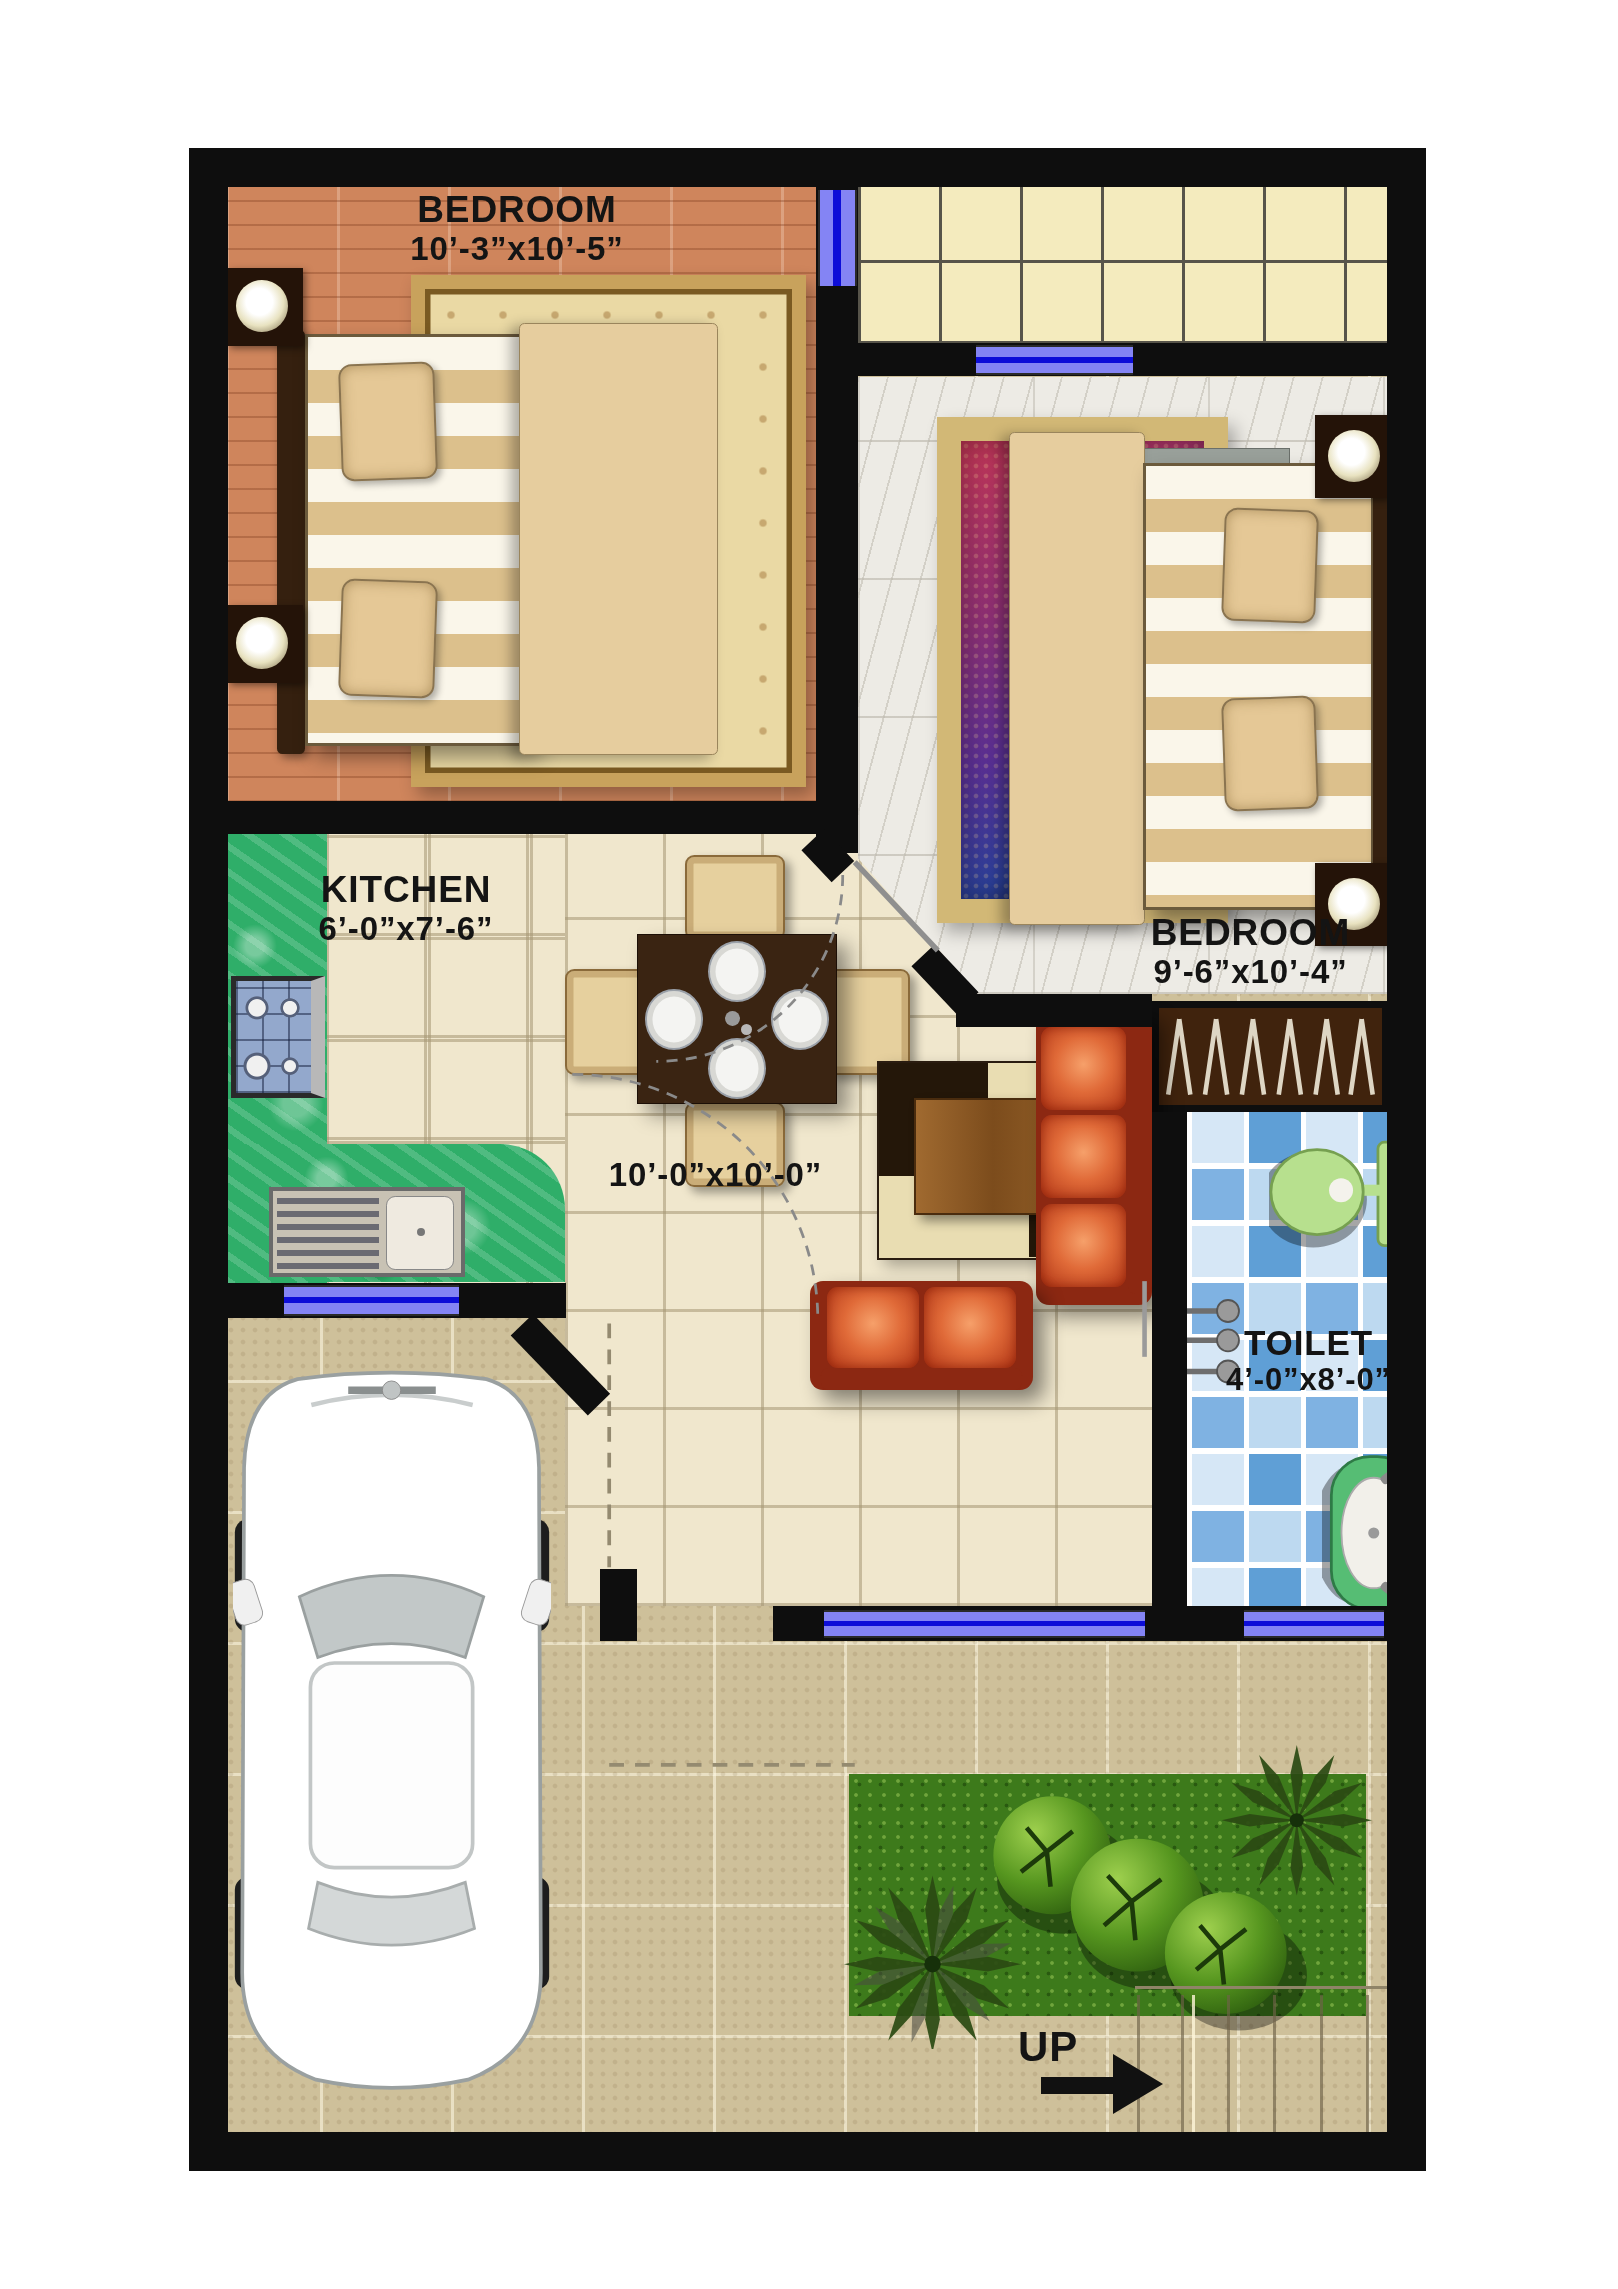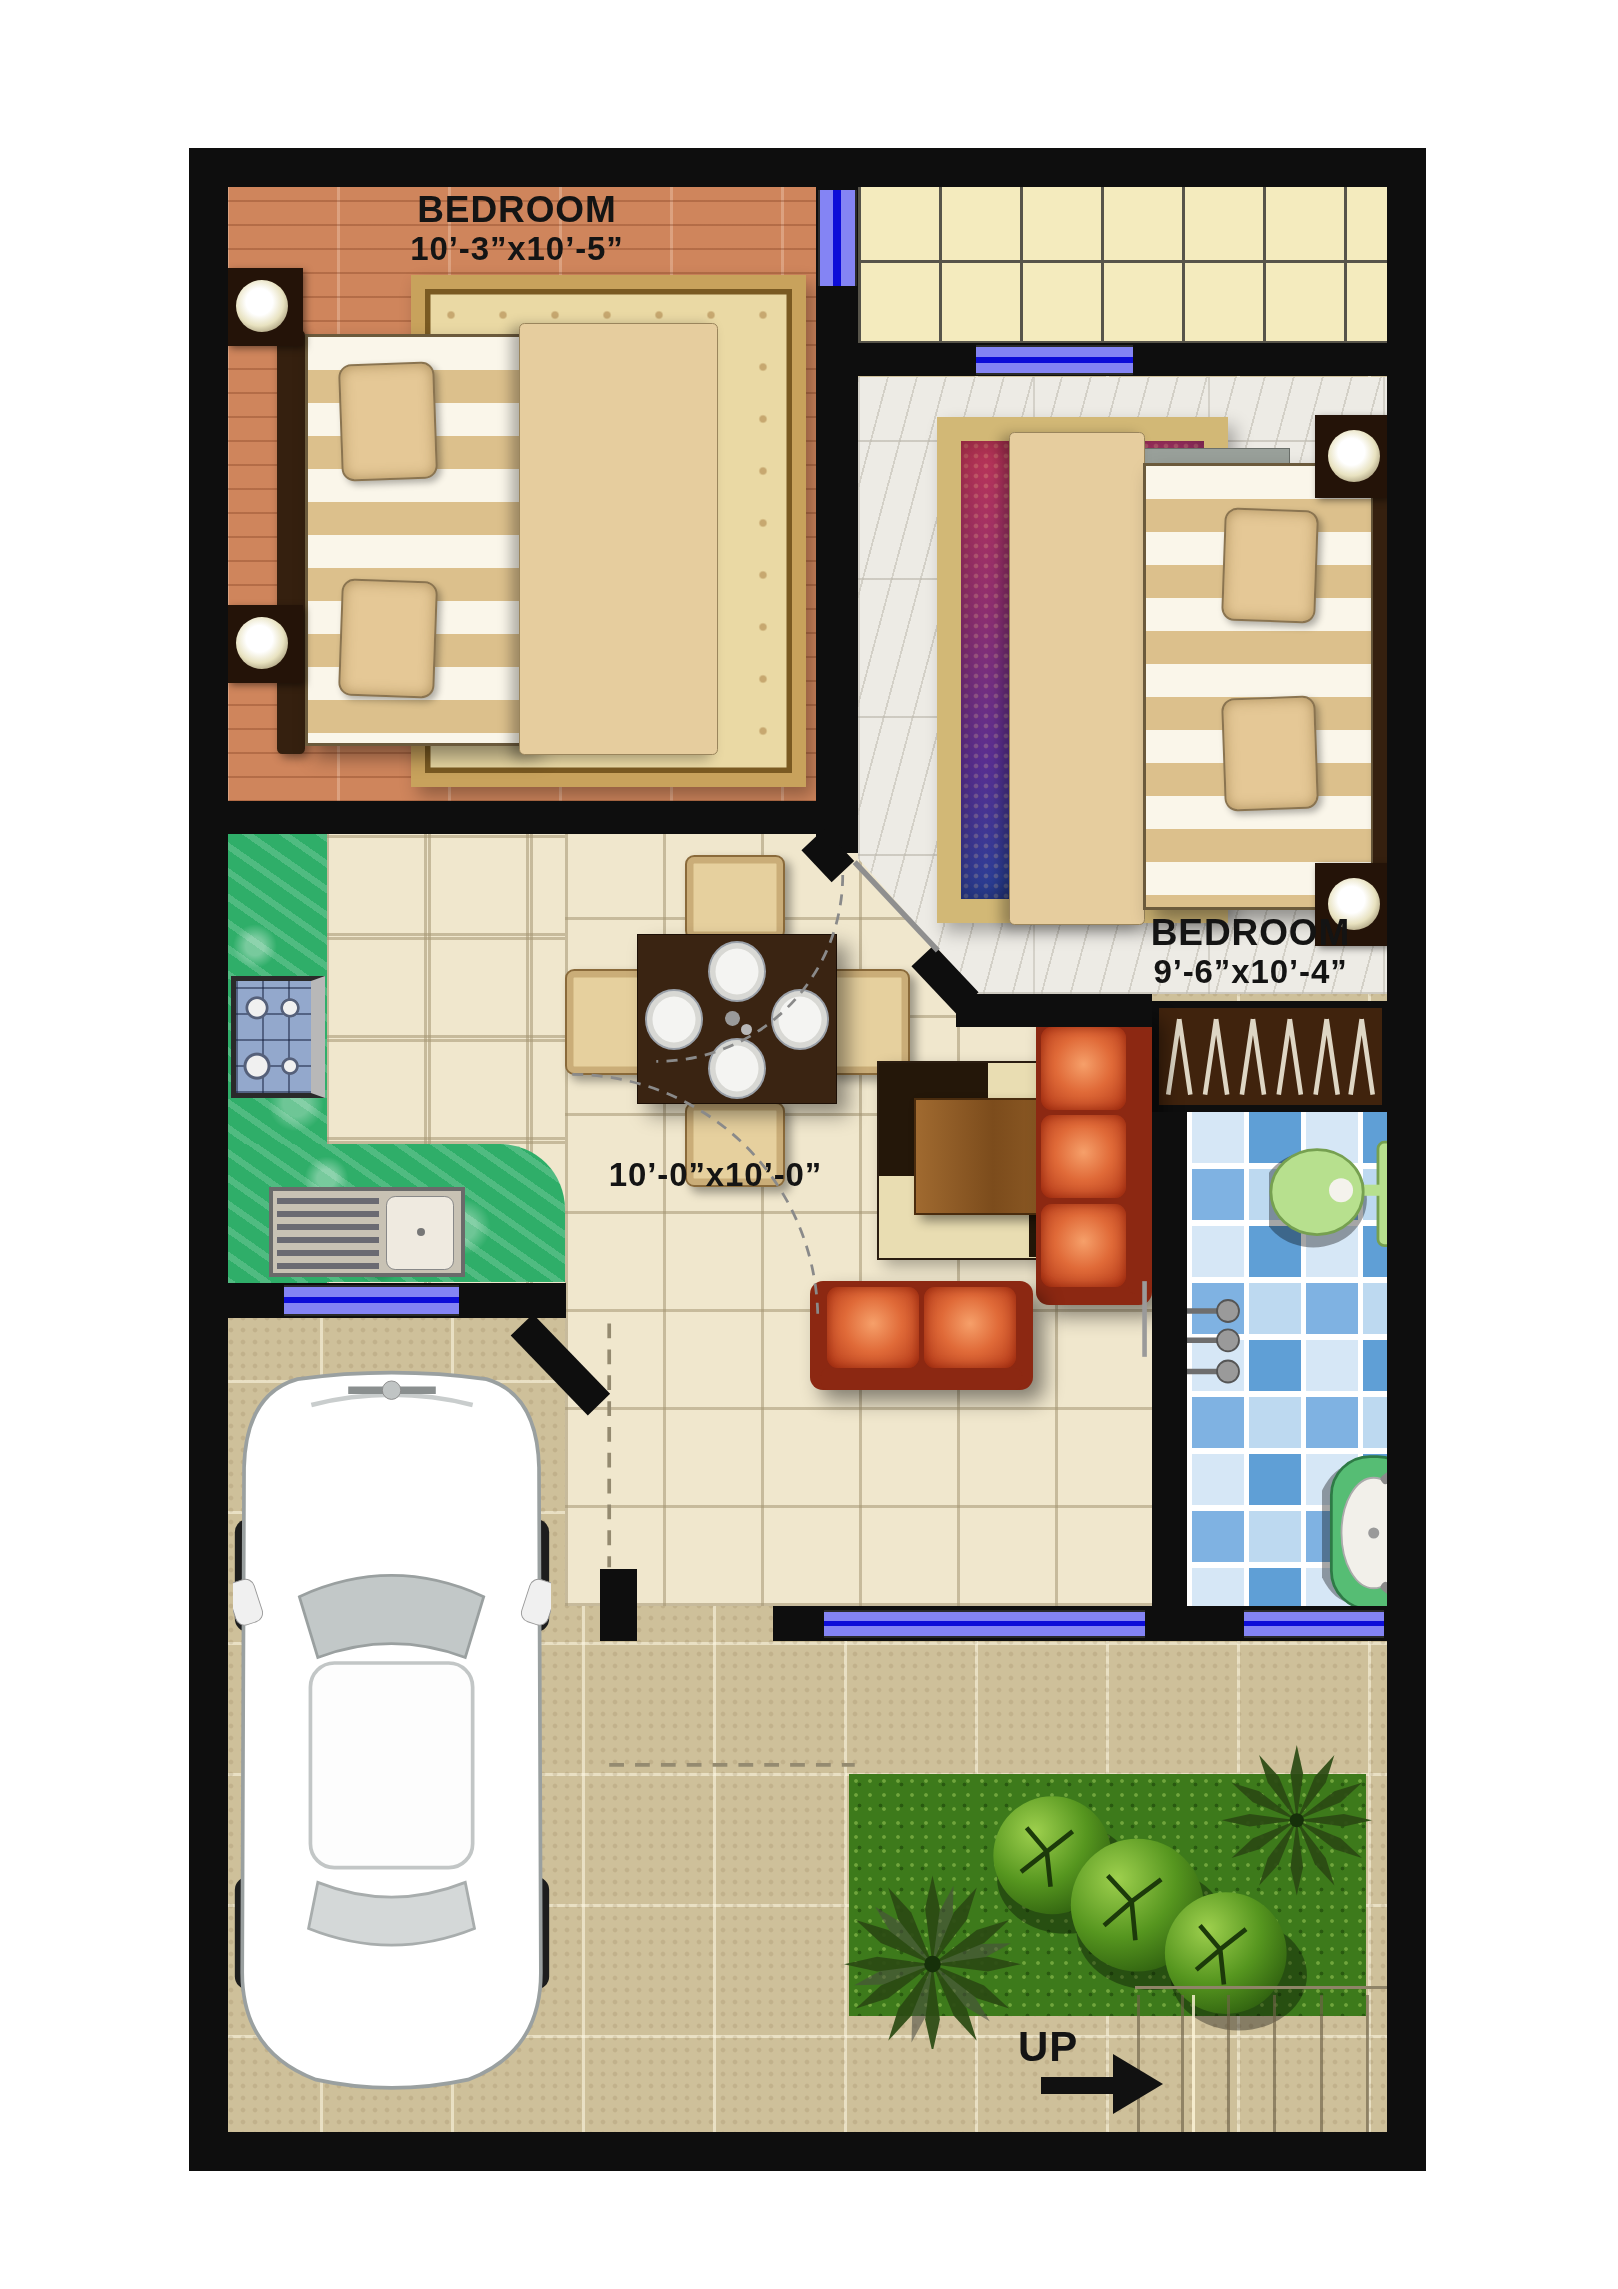--- a/index.html
+++ b/index.html
@@ -143,20 +143,24 @@
                         radial-gradient(circle at 28% 76%,#f0f0f0 0 10px,#55607a 11px 13px,transparent 14px),
                         radial-gradient(circle at 72% 76%,#f0f0f0 0 5.5px,#55607a 6.5px 8.3px,transparent 9.2px),
                         repeating-linear-gradient(0deg,rgba(20,30,60,.5) 0 1.8px,transparent 1.8px 26px),
                         repeating-linear-gradient(90deg,rgba(20,30,60,.5) 0 1.8px,transparent 1.8px 26px);"></div>
   <div class="a" style="left:269px;top:1187px;width:196px;height:90px;background:#c8c2b4;border:4.6px solid #6a6a6a;box-sizing:border-box;">
     <div class="a" style="left:3.7px;top:3.7px;width:102px;height:74px;background:repeating-linear-gradient(0deg,#6a6a72 0 5.5px,#c8c2b4 5.5px 13px);"></div>
     <div class="a" style="left:113px;top:4.6px;width:66px;height:72px;background:#efeae0;border:1.8px solid #888;border-radius:9.2px;">
       <div class="a" style="left:29.5px;top:31px;width:8.3px;height:8.3px;border-radius:50%;background:#777;"></div>
     </div>
   </div>
+  <div class="a" style="left:249px;top:869px;width:314px;">
+    <div class="lbl">KITCHEN</div>
+    <div class="sz">6’-0”x7’-6”</div>
+  </div>
 
   <div class="a chair" style="left:685px;top:855px;width:96px;height:81px;"></div>
   <div class="a chair" style="left:685px;top:1102px;width:96px;height:81px;"></div>
   <div class="a chair" style="left:565px;top:969px;width:79px;height:102px;"></div>
   <div class="a chair" style="left:827px;top:969px;width:79px;height:102px;"></div>
 
   <div class="a" style="left:637px;top:934px;width:198px;height:168px;background:#3a2412;border:1.8px solid #1c0f06;box-shadow:11px 11px 18.5px rgba(0,0,0,.4);">
     <div class="plate" style="left:70px;top:5.5px;"></div>
     <div class="plate" style="left:70px;top:103px;"></div>
     <div class="plate" style="left:7.4px;top:54px;"></div>
@@ -200,20 +204,24 @@
       <line x1="0" y1="14" x2="38" y2="14"></line>
         <line x1="0" y1="46" x2="38" y2="46"></line>
         <line x1="0" y1="80" x2="38" y2="80"></line>
     </g>
     <g fill="#9a9a9a" stroke="#555" stroke-width="2">
       <circle cx="48" cy="14" r="12"></circle>
         <circle cx="48" cy="46" r="12"></circle>
         <circle cx="48" cy="80" r="12"></circle>
     </g>
   </svg>
+  <div class="a" style="left:1200px;top:1323px;width:217px;">
+    <div class="lbl" style="font-size:35px;">TOILET</div>
+    <div class="sz" style="font-size:31px;">4’-0”x8’-0”</div>
+  </div>
   <svg class="a" style="left:1322px;top:1451px;" width="97" height="164" viewBox="0 0 105 178">
     <ellipse cx="36" cy="90" rx="46" ry="76" fill="rgba(0,0,0,0.35)"></ellipse>
     <rect x="10" y="6" width="92" height="166" rx="42" fill="#56bd74" stroke="#2e7a46" stroke-width="3"></rect>
     <ellipse cx="56" cy="89" rx="35" ry="60" fill="#f2f0ea" stroke="#aaa" stroke-width="2"></ellipse>
     <rect x="62" y="20" width="28" height="10" rx="4" fill="#8a8a8a" transform="rotate(-38 76 25)"></rect>
     <rect x="62" y="148" width="28" height="10" rx="4" fill="#8a8a8a" transform="rotate(38 76 153)"></rect>
     <circle cx="56" cy="89" r="6" fill="#9a9a9a"></circle>
   </svg>
 
   <svg class="a" style="left:233px;top:1364px;" width="318" height="740" viewBox="0 0 345 802">

